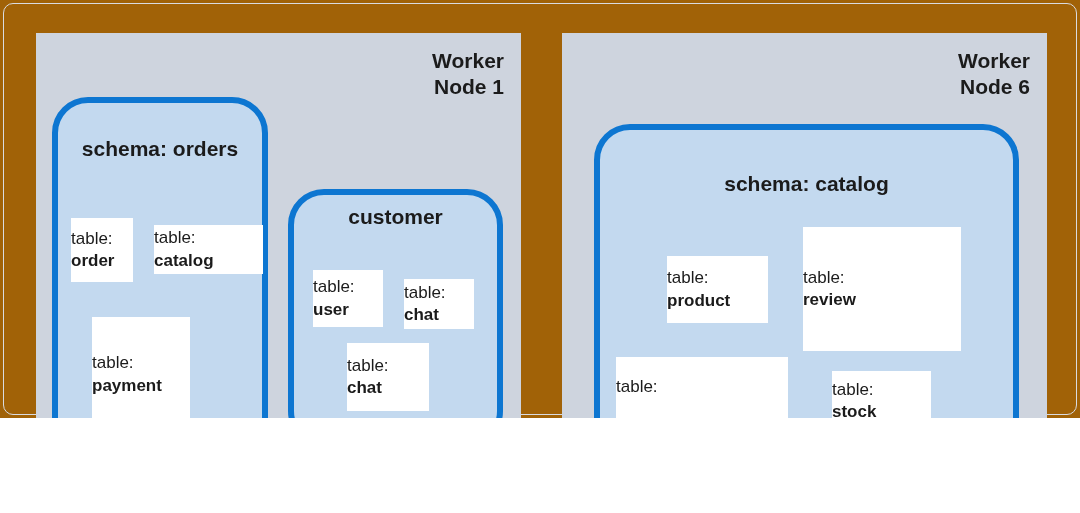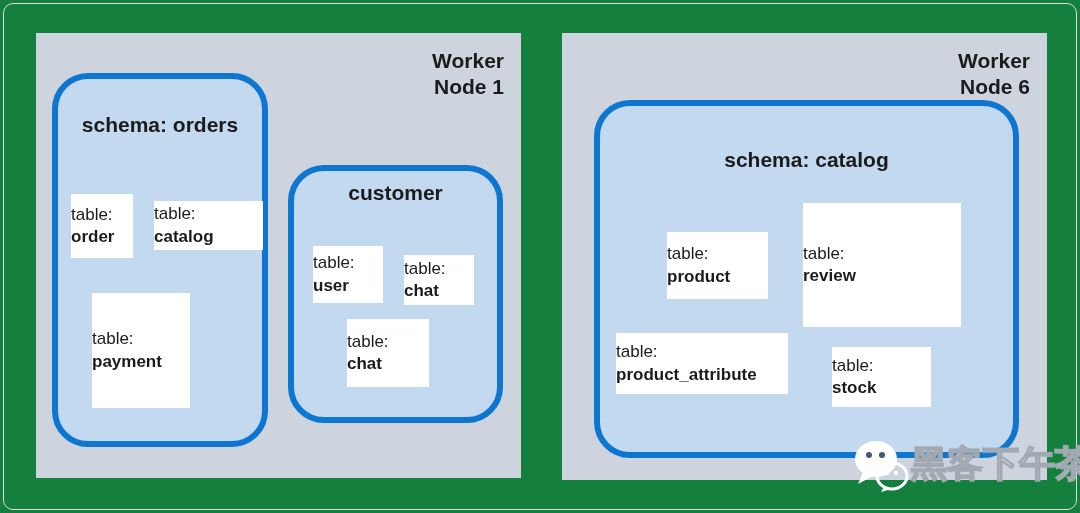--- a/index.html
+++ b/index.html
@@ -7,39 +7,39 @@
     --schema_fill:#c3d9ef;
     --schema_border:#0d76d1;
     --table_bg:#ffffff;
     --text:#1b1b1b;
     --canvas_border:#d9dbe0;
   }
   *{margin:0;padding:0;box-sizing:border-box;}
   html,body{background:#ffffff;}
   body{font-family:"Liberation Sans","DejaVu Sans",sans-serif;color:var(--text);}
   .canvas{
-    position:relative;width:1080px;height:513px;background:#15803d;overflow:hidden;
+    position:relative;width:1080px;height:418px;background:#a16207;overflow:hidden;
   }
   .canvas-frame{
     position:absolute;inset:3px;border:1px solid var(--canvas_border);border-radius:10px;
     pointer-events:none;
   }
   .node{
     position:absolute;background:var(--node_bg);
   }
   #node1{left:36px;top:33px;width:485px;height:445px;}
   #node2{left:562px;top:33px;width:485px;height:447px;}
   .node-label{
     position:absolute;top:15px;right:17px;text-align:right;
     font-size:21px;font-weight:600;line-height:1.22;color:var(--text);
   }
   .node-label span{display:block;}
   .schema{
     position:absolute;background:var(--schema_fill);
-    border:6px solid var(--schema_border);border-radius:36px;
+    border:6px solid var(--schema_border);border-radius:36px;margin-top:24px;
   }
   #schema-orders{left:16px;top:40px;width:216px;height:374px;}
   #schema-customer{left:252px;top:132px;width:215px;height:258px;}
   #schema-catalog{left:32px;top:67px;width:425px;height:358px;}
   .schema-title{
     text-align:center;font-size:21px;font-weight:600;color:var(--text);line-height:1.25;
   }
   .schema-title span{display:block;}
   #schema-orders .schema-title{margin-top:33px;}
   #schema-customer .schema-title{margin-top:9px;}
@@ -135,21 +135,20 @@
       <div class="table-box" id="tbl-product">
         <span class="table-prefix">table:</span>
         <span class="table-name">product</span>
       </div>
       <div class="table-box" id="tbl-review">
         <span class="table-prefix">table:</span>
         <span class="table-name">review</span>
       </div>
       <div class="table-box" id="tbl-product-attribute">
         <span class="table-prefix">table:</span>
-        <span class="table-name">product_attribute</span>
       </div>
       <div class="table-box" id="tbl-stock">
         <span class="table-prefix">table:</span>
         <span class="table-name">stock</span>
       </div>
     </div>
   </div>
 
   <div class="watermark">
     <svg width="58" height="54" viewBox="0 0 58 54" aria-hidden="true">

